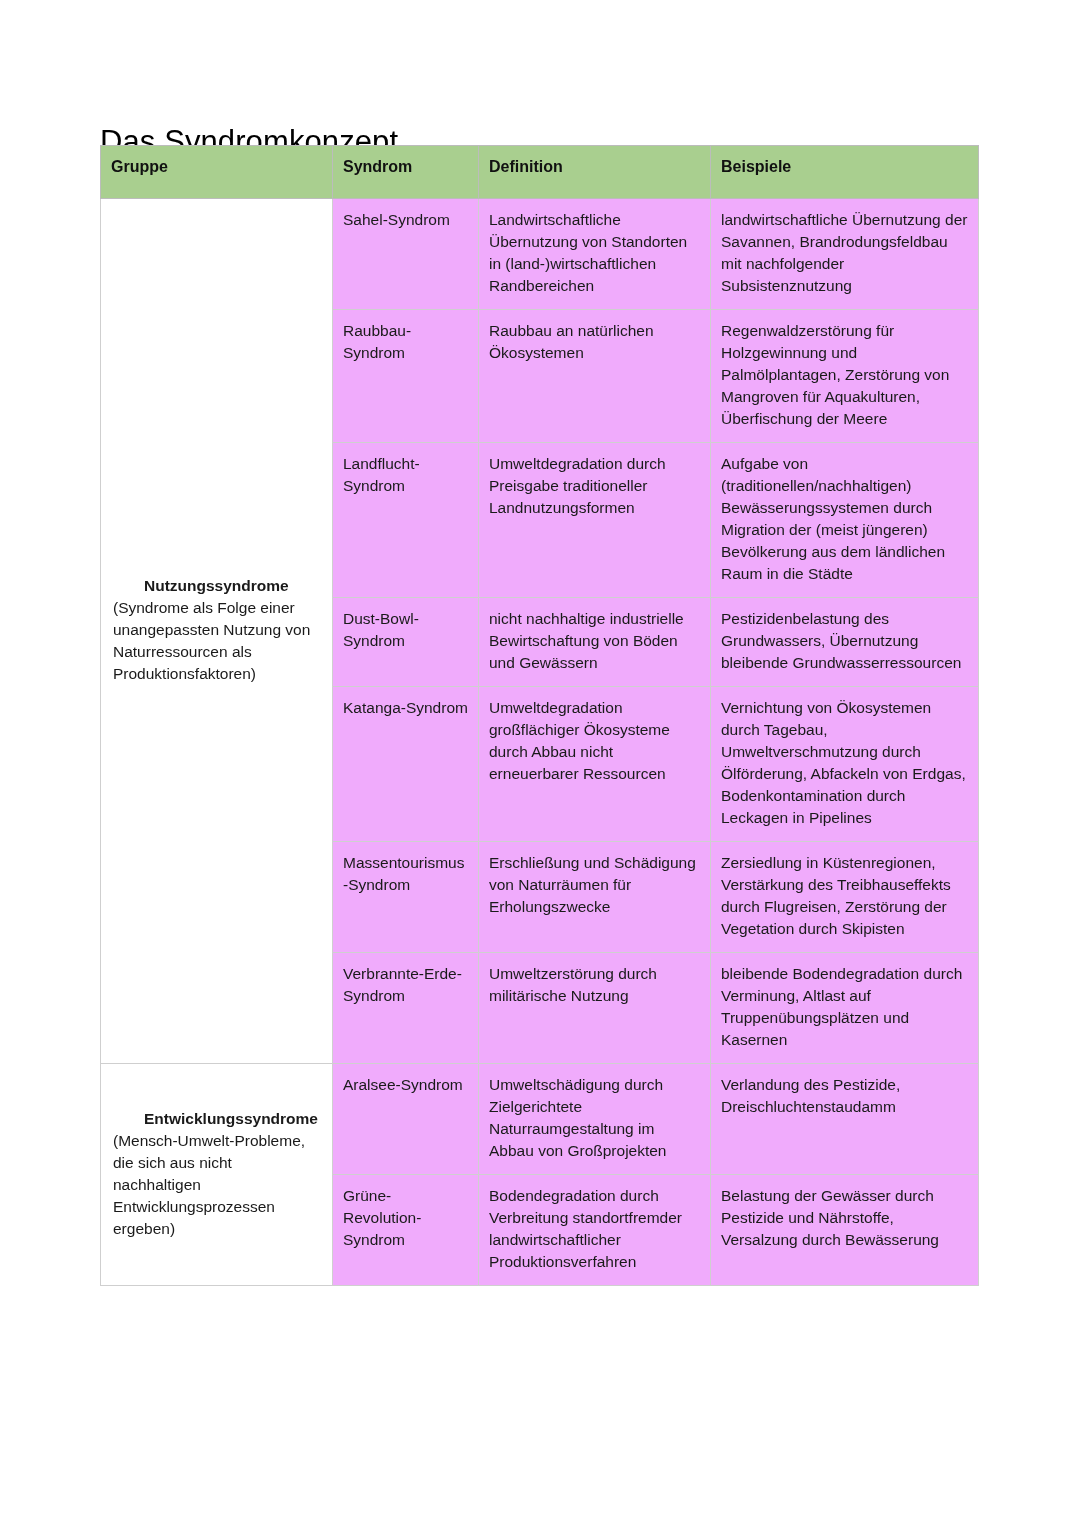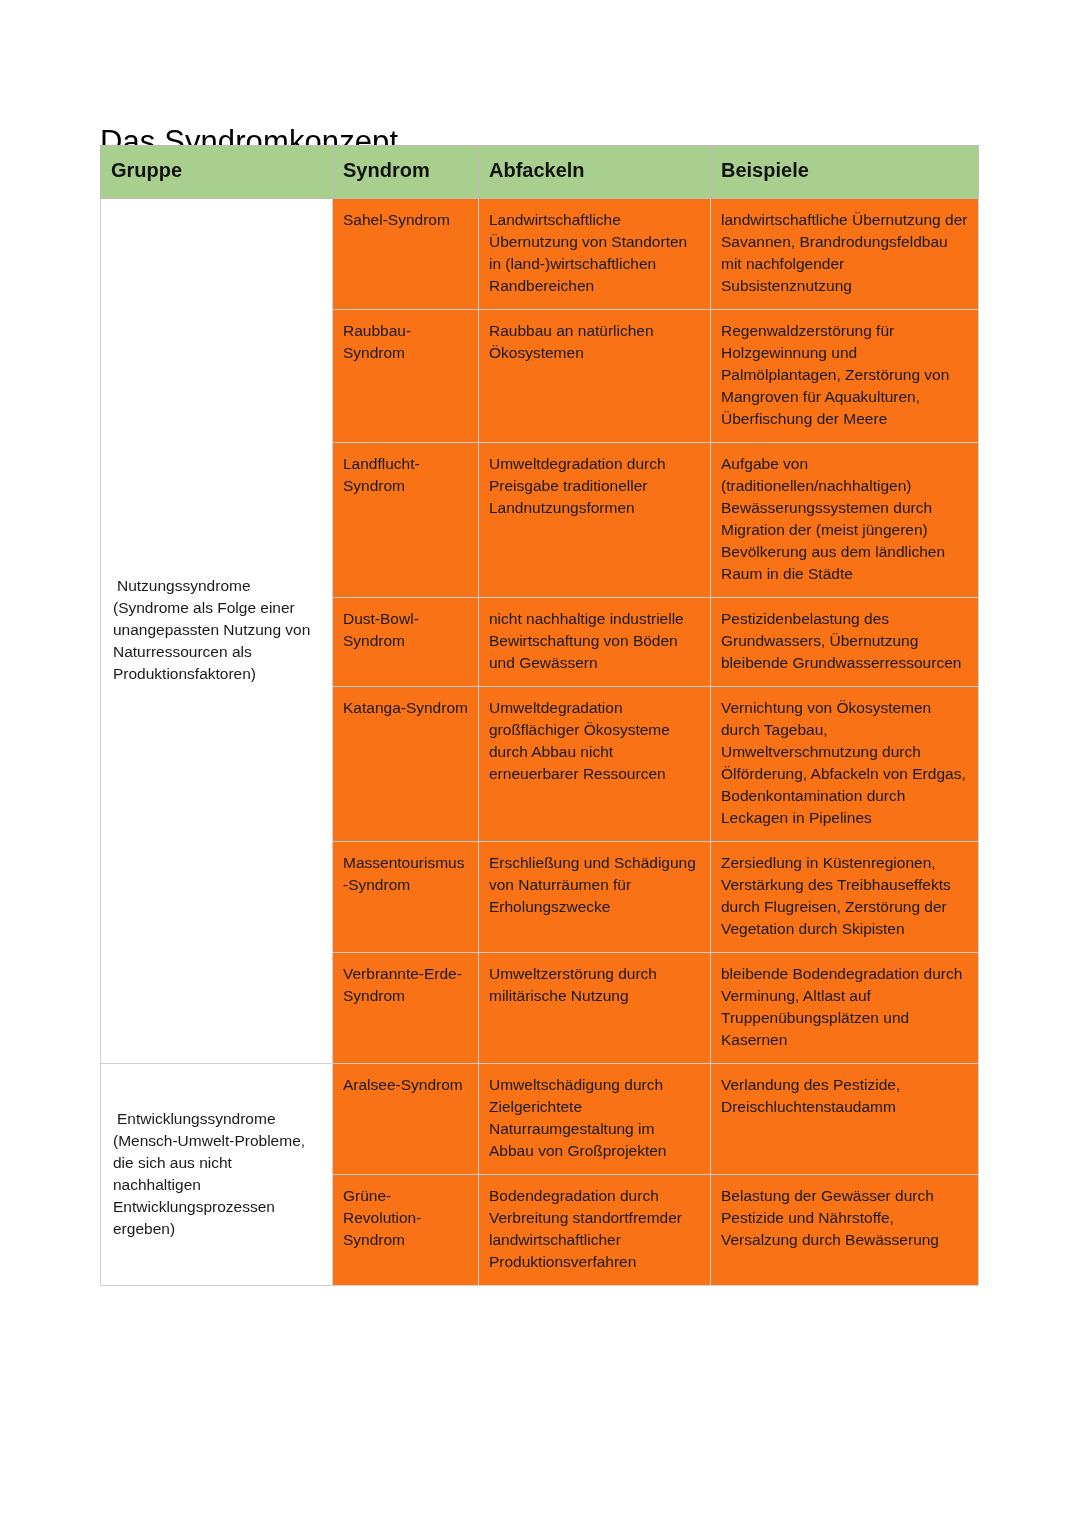--- a/index.html
+++ b/index.html
@@ -59,45 +59,46 @@
     vertical-align: top;
     padding: 10px 10px 12px 10px;
     line-height: 1.42;
     word-wrap: break-word;
     overflow-wrap: break-word;
   }
 
   .syndrome-table thead th {
     background: #a9cf8f;
     font-weight: bold;
-    font-size: 20px;
+    font-size: 16px;
     color: #111111;
     text-align: left;
     height: 28px;
     padding-top: 10px;
     padding-bottom: 14px;
     border-color: #bcbcbc;
   }
 
   .syndrome-table tbody td {
-    background: #f97316;
+    background: #f0abfc;
     color: #1a1a1a;
   }
 
   .syndrome-table tbody td.group-cell {
     background: #ffffff;
     vertical-align: middle;
     padding-left: 12px;
     padding-right: 14px;
   }
 
   .group-title {
-    font-weight: normal;
+    font-weight: bold;
     display: block;
     padding-left: 4px;
+    margin-left: 27px;
   }
 
   .group-desc {
     display: block;
   }
 </style>
 </head>
 <body>
 
 <div class="page">
@@ -108,21 +109,21 @@
     <colgroup>
       <col class="col-gruppe">
       <col class="col-syndrom">
       <col class="col-definition">
       <col class="col-beispiele">
     </colgroup>
     <thead>
       <tr>
         <th>Gruppe</th>
         <th>Syndrom</th>
-        <th>Abfackeln</th>
+        <th>Definition</th>
         <th>Beispiele</th>
       </tr>
     </thead>
     <tbody>
 
       <tr>
         <td class="group-cell" rowspan="7">
           <span class="group-title">Nutzungssyndrome</span>
           <span class="group-desc">(Syndrome als Folge einer unangepassten Nutzung von Naturressourcen als Produktionsfaktoren)</span>
         </td>

